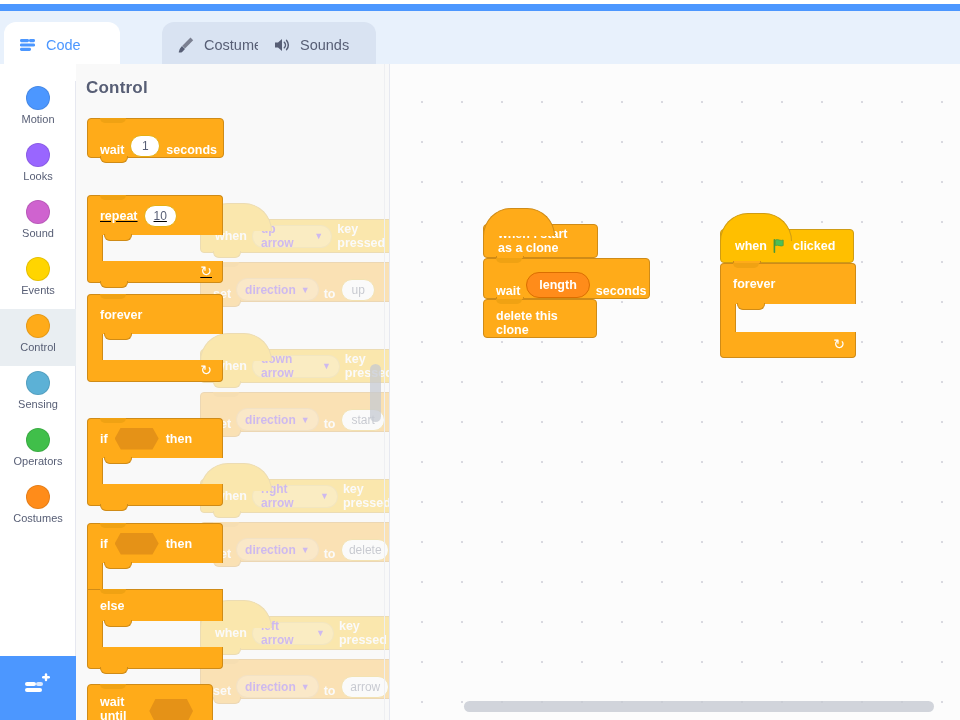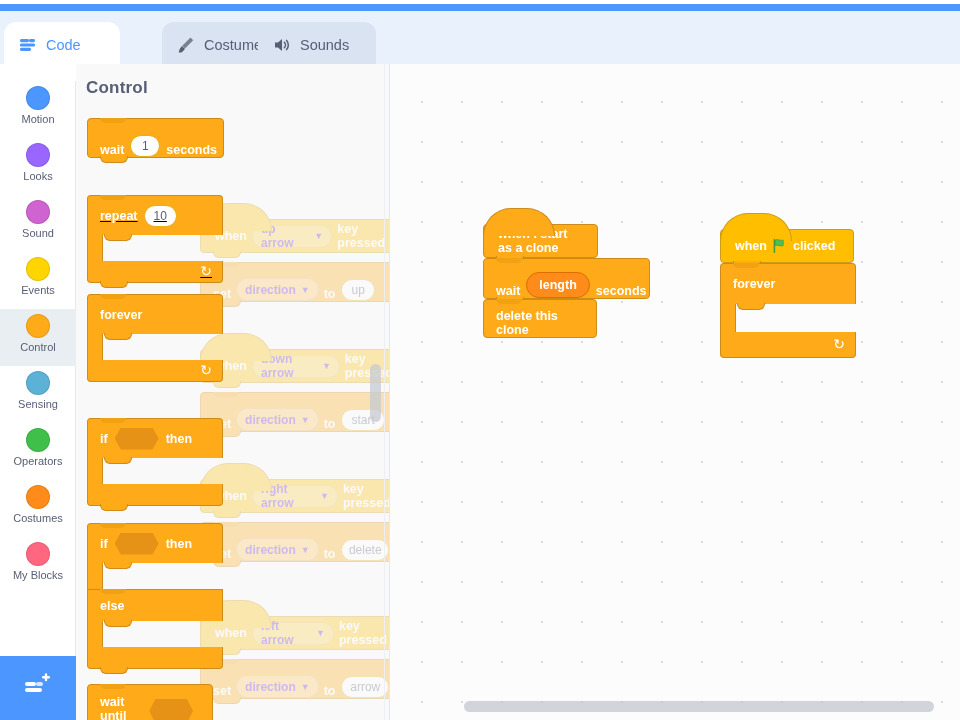--- a/index.html
+++ b/index.html
@@ -341,24 +341,20 @@
           <span class="lbl">Sensing</span>
         </div>
       <div class="cat">
           <span class="dot" style="background:#40bf4a"></span>
           <span class="lbl">Operators</span>
         </div>
       <div class="cat">
           <span class="dot" style="background:#ff8c1a"></span>
           <span class="lbl">Costumes</span>
         </div>
-      <div class="cat">
-          <span class="dot" style="background:#ff6680"></span>
-          <span class="lbl">My Blocks</span>
-        </div>
     </div>
 
     <div class="ext-btn">
       <span>
         <svg viewBox="0 0 30 26" width="30" height="26">
           <rect x="2" y="9" width="11" height="4" rx="2" fill="#ffffff"></rect>
           <rect x="13" y="9" width="7" height="4" rx="2" fill="#dbe9ff"></rect>
           <rect x="2" y="15" width="17" height="4" rx="2" fill="#ffffff"></rect>
           <rect x="19" y="3" width="8" height="2.4" rx="1.2" fill="#ffffff"></rect>
           <rect x="21.8" y="0.2" width="2.4" height="8" rx="1.2" fill="#ffffff"></rect>

